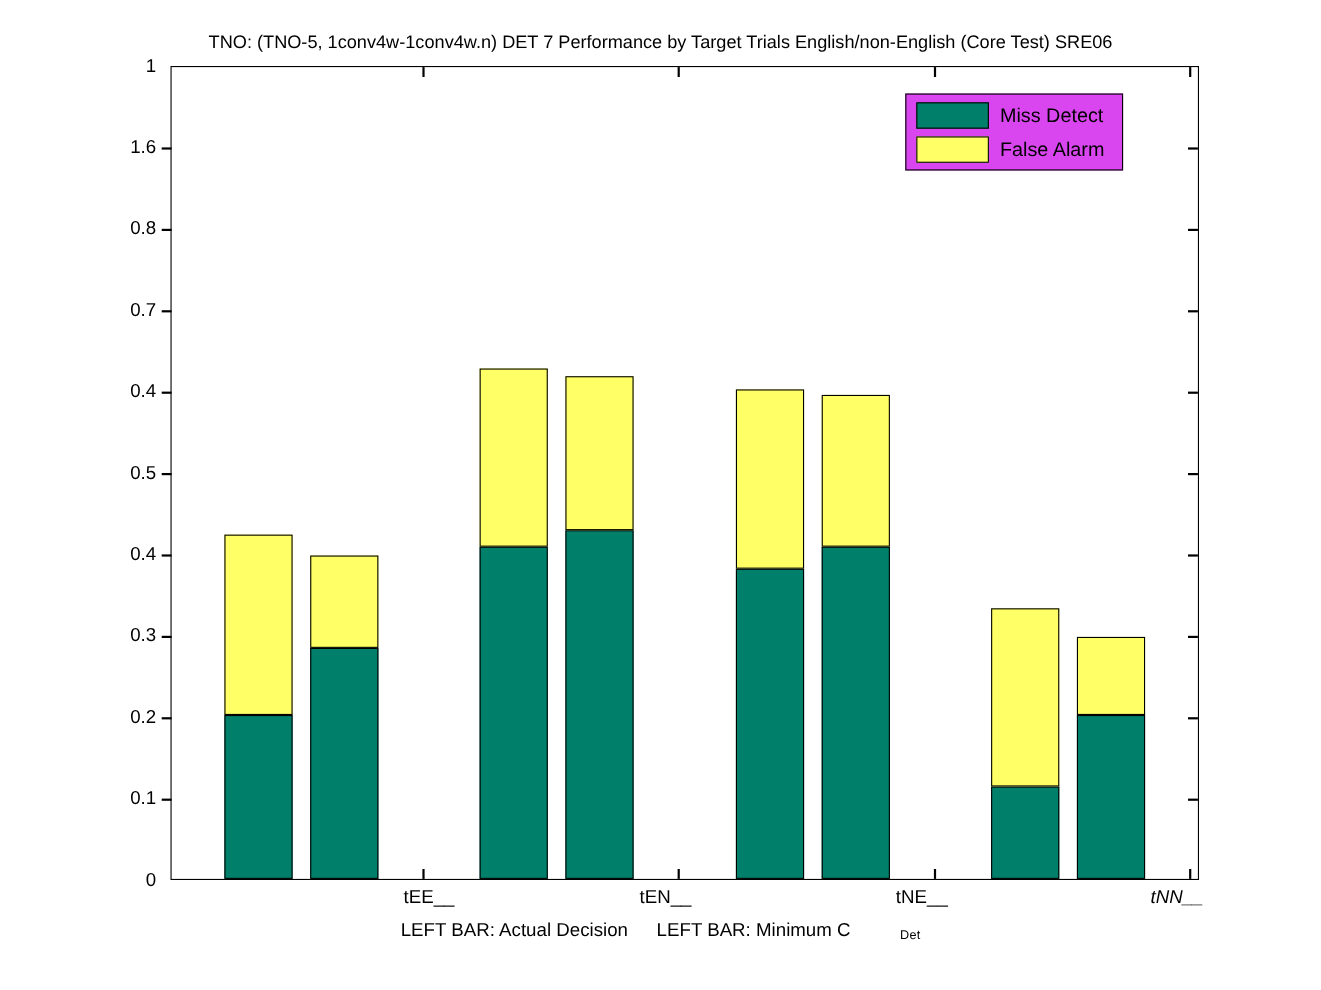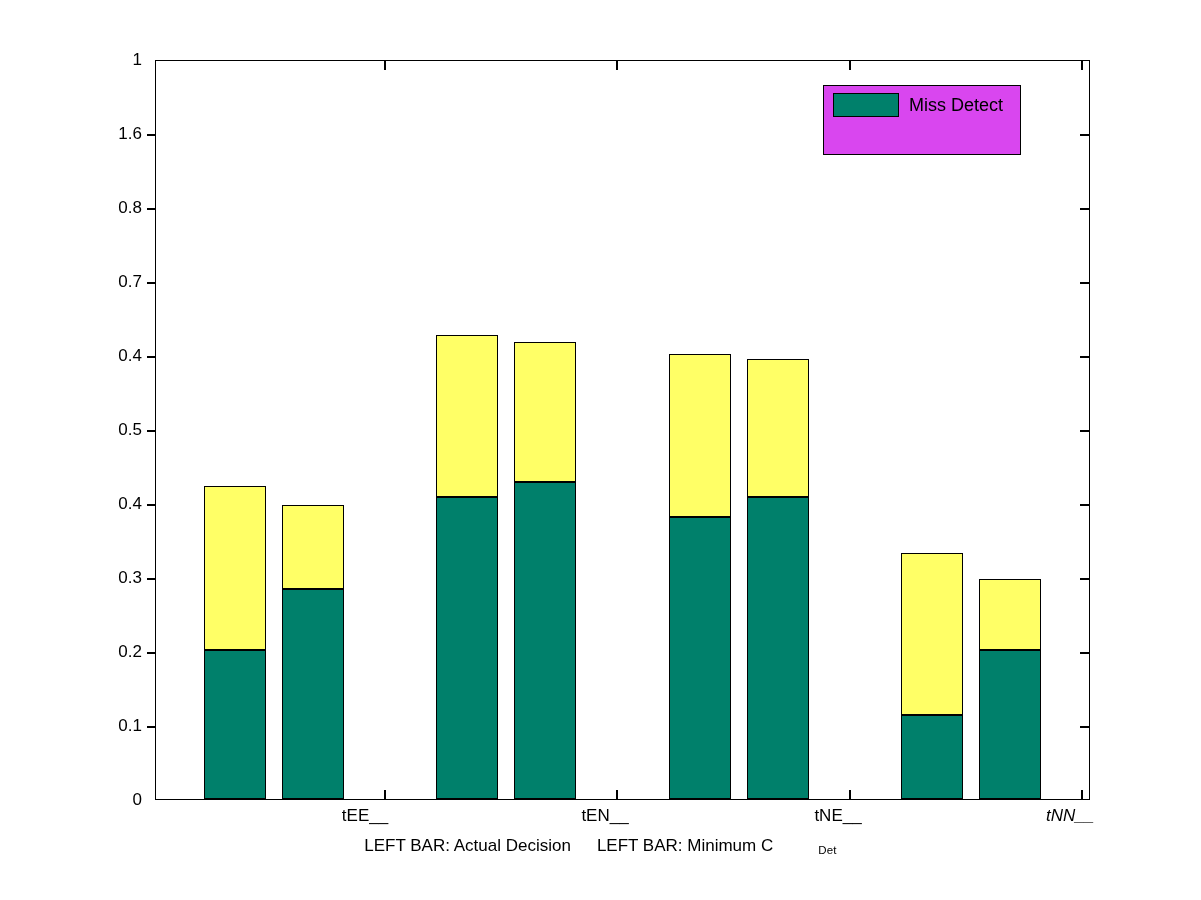--- a/index.html
+++ b/index.html
@@ -170,20 +170,21 @@
     font-size: 18px;
     color: #000;
     white-space: nowrap;
   }
 </style>
 </head>
 <body>
 
 <div id="figure">
 
+  <div id="chart-title">TNO: (TNO-5, 1conv4w-1conv4w.n) DET 7 Performance by Target Trials English/non-English (Core Test) SRE06</div>
 
   <div id="plot-area">
     <div id="plot-inner">
       <div id="yticks">
           <div class="ytick-row" style="top: 740px;">
             <div class="ytick-label">0</div>
           </div>
           <div class="ytick-row" style="top: 666px;">
             <div class="ytick-label">0.1</div>
             <div class="ytick-mark"></div>
@@ -276,30 +277,34 @@
           <div style="position: absolute; left: 460px; top: 0px; height: 9px; width: 1.6px; background: rgb(0, 0, 0);"></div>
           <div class="xtick-mark" style="left: 693px; bottom: 0px; height: 9px; position: absolute; width: 1.6px; background: rgb(0, 0, 0);"></div>
           <div style="position: absolute; left: 693px; top: 0px; height: 9px; width: 1.6px; background: rgb(0, 0, 0);"></div>
           <div class="xtick-mark" style="left: 925px; bottom: 0px; height: 9px; position: absolute; width: 1.6px; background: rgb(0, 0, 0);"></div>
           <div style="position: absolute; left: 925px; top: 0px; height: 9px; width: 1.6px; background: rgb(0, 0, 0);"></div>
         </div>
     </div>
   </div>
 
   <div id="xlabels">
-      <div class="xtick-label" style="left: 365px;">tEE__</div>
+      <div class="xtick-label" style="left: 390px;">tEE__</div>
       <div class="xtick-label" style="left: 605px;">tEN__</div>
       <div class="xtick-label" style="left: 838px;">tNE__</div>
       <div class="xtick-label" style="left: 1070px; font-style: italic;">tNN__</div>
     </div>
 
   <div id="x-caption">
     <span>LEFT BAR: Actual Decision</span><span class="gap"></span><span><span>LEFT BAR: Minimum C</span><sub>Det</sub></span>
   </div>
 
   <div id="legend">
       <div class="legend-row" style="top: 4px;">
         <div class="legend-swatch" style="background: rgb(0, 128, 107);"></div>
         <div class="legend-text">Miss Detect</div>
       </div>
+      <div class="legend-row" style="top: 35px;">
+        <div class="legend-swatch" style="background: rgb(255, 255, 102);"></div>
+        <div class="legend-text">False Alarm</div>
+      </div>
     </div>
 
 </div>
 
 </body></html>

